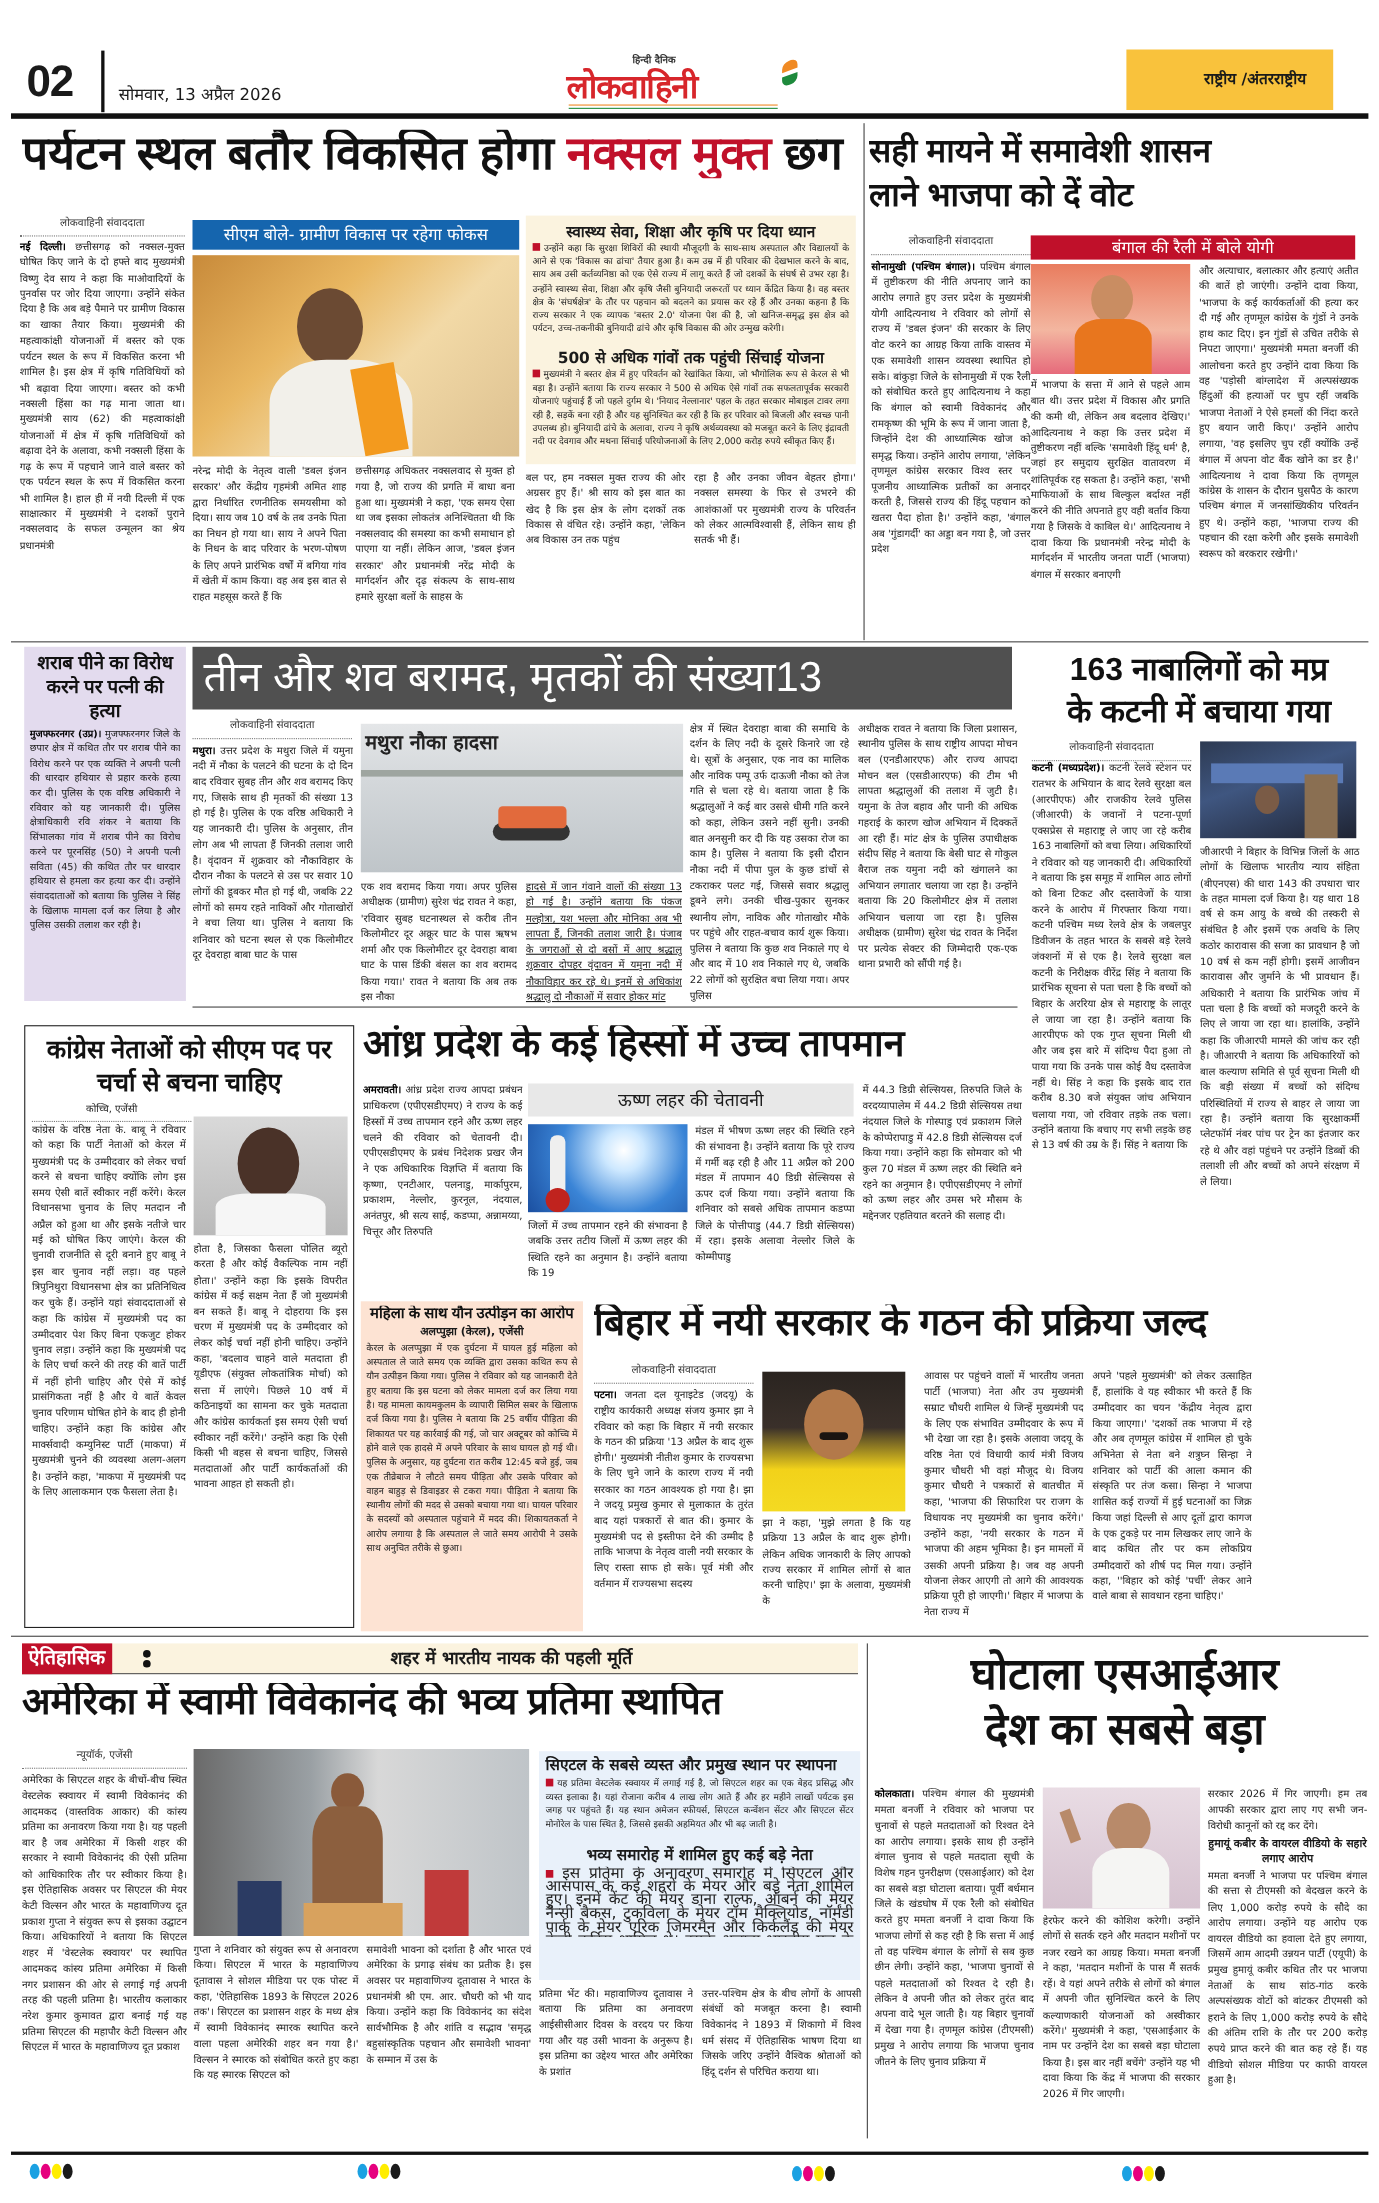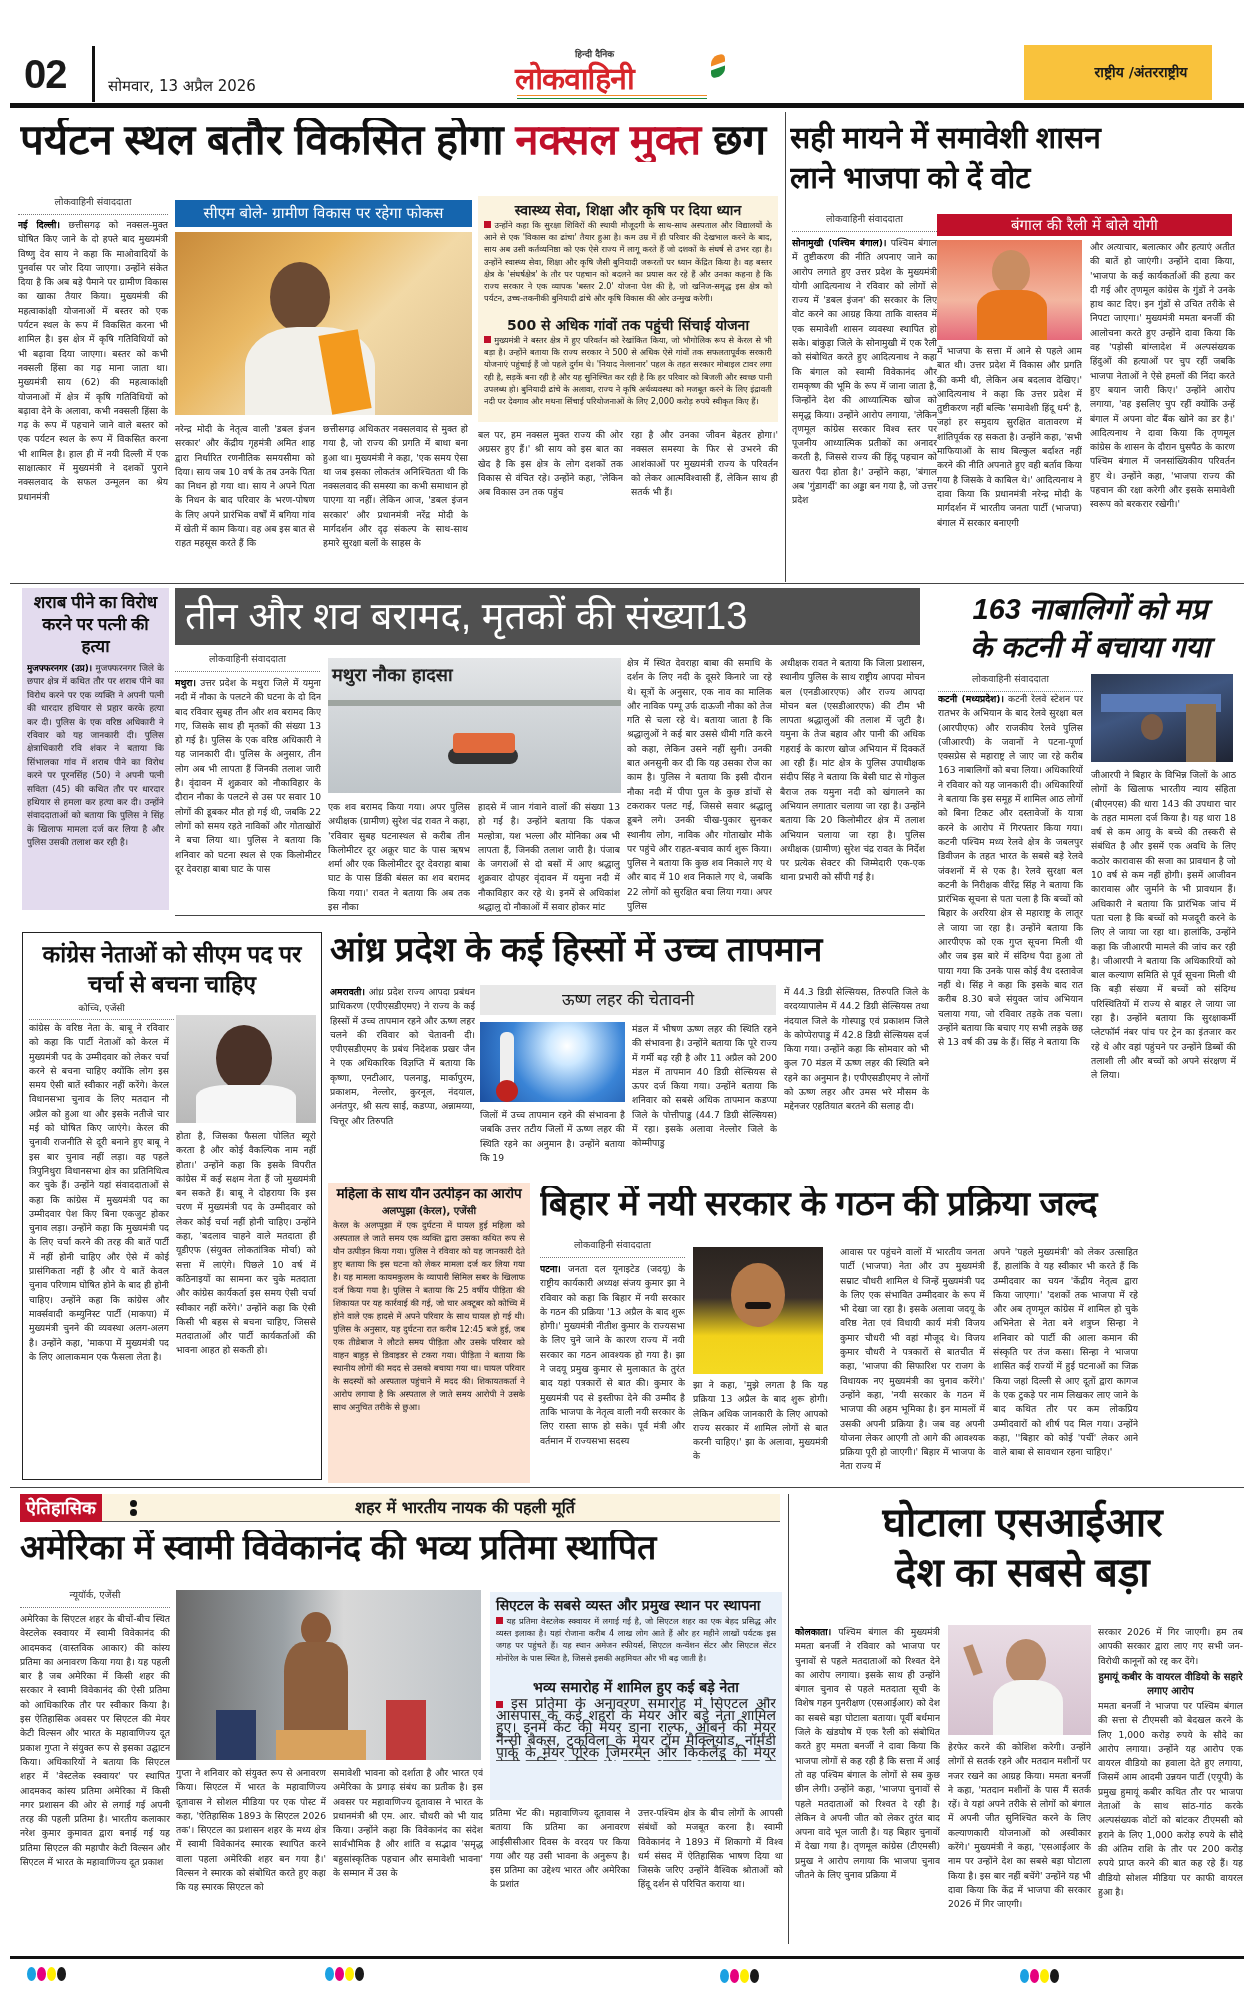--- a/index.html
+++ b/index.html
@@ -105,25 +105,25 @@
   <b>मथुरा।</b>
   <span>उत्तर प्रदेश के मथुरा जिले में यमुना नदी में नौका के पलटने की घटना के दो दिन बाद रविवार सुबह तीन और शव बरामद किए गए, जिसके साथ ही मृतकों की संख्या 13 हो गई है। पुलिस के एक वरिष्ठ अधिकारी ने यह जानकारी दी। पुलिस के अनुसार, तीन लोग अब भी लापता हैं जिनकी तलाश जारी है। वृंदावन में शुक्रवार को नौकाविहार के दौरान नौका के पलटने से उस पर सवार 10 लोगों की डूबकर मौत हो गई थी, जबकि 22 लोगों को समय रहते नाविकों और गोताखोरों ने बचा लिया था। पुलिस ने बताया कि शनिवार को घटना स्थल से एक किलोमीटर दूर देवराहा बाबा घाट के पास</span>
 </div>
 <div class="abs photo" style="left:328px;top:658px;width:293px;height:135px;background:linear-gradient(180deg,#E4E6E8 0%,#D3D7DA 40%,#BFC5C9 100%);">
   <div style="position:absolute;left:4px;top:4px;font-size:18px;font-weight:bold;color:#222;">मथुरा नौका हादसा</div>
   <div style="position:absolute;left:0;top:42px;width:293px;height:6px;background:#9EA5A0;"></div>
   <div style="position:absolute;left:120px;top:90px;width:70px;height:16px;border-radius:8px;background:#333;"></div>
   <div style="position:absolute;left:125px;top:75px;width:62px;height:20px;background:#E26A3C;border-radius:4px;"></div>
 </div>
 <div class="abs txt" style="left:328px;top:800px;width:142px;height:112px;">एक शव बरामद किया गया। अपर पुलिस अधीक्षक (ग्रामीण) सुरेश चंद्र रावत ने कहा, 'रविवार सुबह घटनास्थल से करीब तीन किलोमीटर दूर अक्रूर घाट के पास ऋषभ शर्मा और एक किलोमीटर दूर देवराहा बाबा घाट के पास डिंकी बंसल का शव बरामद किया गया।' रावत ने बताया कि अब तक इस नौका</div>
-<div class="abs txt" style="left:478px;top:800px;width:142px;height:112px;">हादसे में जान गंवाने वालों की संख्या 13 हो गई है। उन्होंने बताया कि पंकज मल्होत्रा, यश भल्ला और मोनिका अब भी लापता हैं, जिनकी तलाश जारी है। पंजाब के जगराओं से दो बसों में आए श्रद्धालु शुक्रवार दोपहर वृंदावन में यमुना नदी में नौकाविहार कर रहे थे। इनमें से अधिकांश श्रद्धालु दो नौकाओं में सवार होकर मांट</div>
+<div class="abs txt" style="left:478px;top:800px;width:142px;height:112px;text-decoration:underline;">हादसे में जान गंवाने वालों की संख्या 13 हो गई है। उन्होंने बताया कि पंकज मल्होत्रा, यश भल्ला और मोनिका अब भी लापता हैं, जिनकी तलाश जारी है। पंजाब के जगराओं से दो बसों में आए श्रद्धालु शुक्रवार दोपहर वृंदावन में यमुना नदी में नौकाविहार कर रहे थे। इनमें से अधिकांश श्रद्धालु दो नौकाओं में सवार होकर मांट</div>
 <div class="abs txt" style="left:627px;top:656px;width:145px;height:256px;">क्षेत्र में स्थित देवराहा बाबा की समाधि के दर्शन के लिए नदी के दूसरे किनारे जा रहे थे। सूत्रों के अनुसार, एक नाव का मालिक और नाविक पम्पू उर्फ दाऊजी नौका को तेज गति से चला रहे थे। बताया जाता है कि श्रद्धालुओं ने कई बार उससे धीमी गति करने को कहा, लेकिन उसने नहीं सुनी। उनकी बात अनसुनी कर दी कि यह उसका रोज का काम है। पुलिस ने बताया कि इसी दौरान नौका नदी में पीपा पुल के कुछ डांचों से टकराकर पलट गई, जिससे सवार श्रद्धालु डूबने लगे। उनकी चीख-पुकार सुनकर स्थानीय लोग, नाविक और गोताखोर मौके पर पहुंचे और राहत-बचाव कार्य शुरू किया। पुलिस ने बताया कि कुछ शव निकाले गए थे और बाद में 10 शव निकाले गए थे, जबकि 22 लोगों को सुरक्षित बचा लिया गया। अपर पुलिस</div>
 <div class="abs txt" style="left:780px;top:656px;width:145px;height:256px;">अधीक्षक रावत ने बताया कि जिला प्रशासन, स्थानीय पुलिस के साथ राष्ट्रीय आपदा मोचन बल (एनडीआरएफ) और राज्य आपदा मोचन बल (एसडीआरएफ) की टीम भी लापता श्रद्धालुओं की तलाश में जुटी है। यमुना के तेज बहाव और पानी की अधिक गहराई के कारण खोज अभियान में दिक्कतें आ रही हैं। मांट क्षेत्र के पुलिस उपाधीक्षक संदीप सिंह ने बताया कि बेसी घाट से गोकुल बैराज तक यमुना नदी को खंगालने का अभियान लगातार चलाया जा रहा है। उन्होंने बताया कि 20 किलोमीटर क्षेत्र में तलाश अभियान चलाया जा रहा है। पुलिस अधीक्षक (ग्रामीण) सुरेश चंद्र रावत के निर्देश पर प्रत्येक सेक्टर की जिम्मेदारी एक-एक थाना प्रभारी को सौंपी गई है।</div>
 
-<div class="abs hl" style="left:930px;top:590px;width:320px;text-align:center;font-size:29px;line-height:38px;font-style:italic;">
+<div class="abs hl" style="left:930px;top:590px;width:320px;text-align:center;font-size:29px;line-height:38px;">
   <div>163 नाबालिगों को मप्र</div>
   <div>के कटनी में बचाया गया</div>
 </div>
 <div class="abs byline" style="left:938px;top:672px;width:145px;">लोकवाहिनी संवाददाता</div>
 <div class="abs txt" style="left:938px;top:692px;width:145px;height:462px;">
   <b>कटनी (मध्यप्रदेश)।</b>
   <span>कटनी रेलवे स्टेशन पर रातभर के अभियान के बाद रेलवे सुरक्षा बल (आरपीएफ) और राजकीय रेलवे पुलिस (जीआरपी) के जवानों ने पटना-पूर्णा एक्सप्रेस से महाराष्ट्र ले जाए जा रहे करीब 163 नाबालिगों को बचा लिया। अधिकारियों ने रविवार को यह जानकारी दी। अधिकारियों ने बताया कि इस समूह में शामिल आठ लोगों को बिना टिकट और दस्तावेजों के यात्रा करने के आरोप में गिरफ्तार किया गया। कटनी पश्चिम मध्य रेलवे क्षेत्र के जबलपुर डिवीजन के तहत भारत के सबसे बड़े रेलवे जंक्शनों में से एक है। रेलवे सुरक्षा बल कटनी के निरीक्षक वीरेंद्र सिंह ने बताया कि प्रारंभिक सूचना से पता चला है कि बच्चों को बिहार के अररिया क्षेत्र से महाराष्ट्र के लातूर ले जाया जा रहा है। उन्होंने बताया कि आरपीएफ को एक गुप्त सूचना मिली थी और जब इस बारे में संदिग्ध पैदा हुआ तो पाया गया कि उनके पास कोई वैध दस्तावेज नहीं थे। सिंह ने कहा कि इसके बाद रात करीब 8.30 बजे संयुक्त जांच अभियान चलाया गया, जो रविवार तड़के तक चला। उन्होंने बताया कि बचाए गए सभी लड़के छह से 13 वर्ष की उम्र के हैं। सिंह ने बताया कि</span>
 </div>
 <div class="abs photo" style="left:1091px;top:674px;width:142px;height:88px;background:linear-gradient(160deg,#2D3A52 0%,#3F5680 40%,#1F2433 100%);">
   <div style="position:absolute;left:10px;top:20px;width:120px;height:18px;background:#5A7AB6;"></div>

